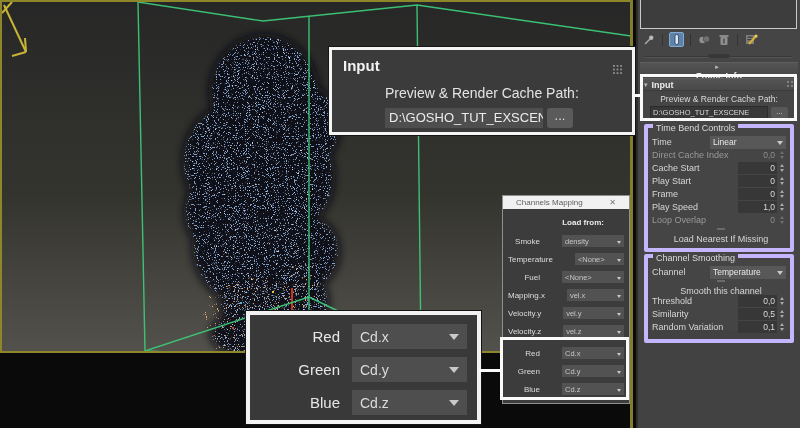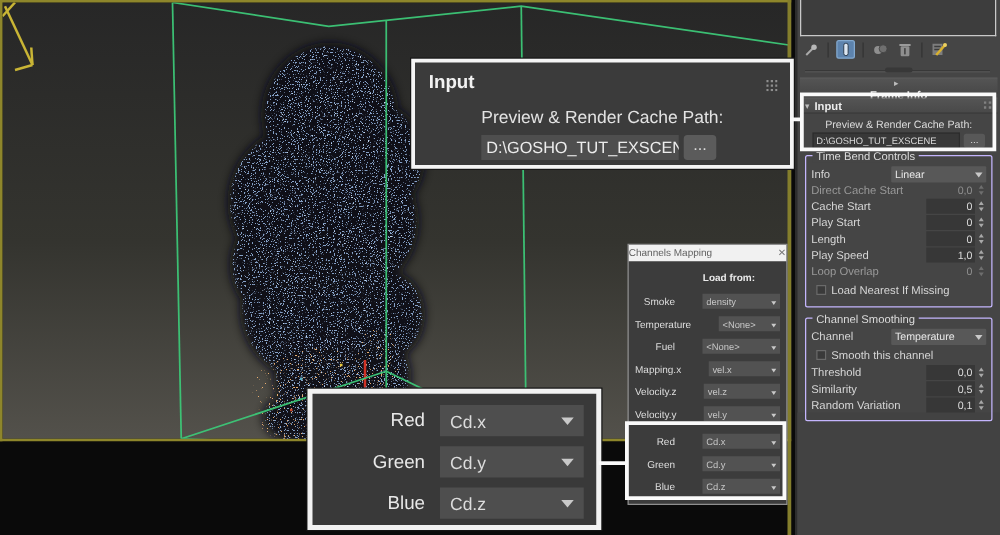--- a/index.html
+++ b/index.html
@@ -32,55 +32,55 @@
   .rollout-dots{margin-left:auto;opacity:.7;}
 
   #input-content{left:2px;top:91px;width:158px;}
   #path-label-sm{display:block;text-align:center;font-size:8.5px;color:#dadada;margin-top:3px;}
   #path-row-sm{display:flex;justify-content:center;align-items:center;gap:3px;margin-top:2px;}
   #path-field-sm{width:112px;height:11px;background:#383838;border:1px solid #2c2c2c;color:#d8d8d8;
     font-size:7.5px;line-height:11px;padding:0 2px;white-space:nowrap;overflow:hidden;}
   #path-btn-sm{width:17px;height:11px;background:#585858;border-radius:2px;color:#ddd;font-size:8px;
     line-height:9px;text-align:center;}
 
-  .groupbox{position:absolute;left:6px;width:150px;border:1px solid #c4b5fd;border-radius:2px;
+  .groupbox{position:absolute;left:6px;width:150px;border:4px solid #c4b5fd;border-radius:2px;
     box-sizing:border-box;padding:8px 4px 5px 4px;}
   .grouptitle{position:absolute;top:-5px;left:5px;background:#454545;padding:0 3px;color:#dcdcdc;}
   .prow{display:flex;align-items:center;height:12px;margin-bottom:1px;}
   .prow .plab{flex:1;white-space:nowrap;}
   .plab.dim{color:#999;}
   .dd{display:flex;align-items:center;background:#585858;border-radius:1px;height:13px;box-sizing:border-box;
       padding:0 3px;color:#e8e8e8;}
   .dd .ddval{flex:1;white-space:nowrap;overflow:hidden;font-size:8.5px;}
   .caret{width:0;height:0;border:3px solid transparent;border-top:4px solid #c9c9c9;margin-top:4px;margin-left:2px;}
   .dd-sm{width:76px;}
   .spin{display:flex;width:48px;height:12px;}
   .spin .spinval{flex:1;background:#373737;color:#dcdcdc;text-align:right;line-height:12px;padding:0 2px;font-size:8.5px;}
   .spin.dis .spinval{background:transparent;color:#8f8f8f;}
   .spinbtns{width:9px;display:flex;flex-direction:column;align-items:center;justify-content:center;gap:2px;}
   .sup{width:0;height:0;border:2.5px solid transparent;border-bottom:3.5px solid #a8a8a8;}
   .sdn{width:0;height:0;border:2.5px solid transparent;border-top:3.5px solid #a8a8a8;}
   .spin.dis .sup{border-bottom-color:#6e6e6e}.spin.dis .sdn{border-top-color:#6e6e6e}
-  .cbrow{display:flex;align-items:center;gap:4px;height:13px;margin:2px 0 2px 4px;}
+  .cbrow{display:flex;align-items:center;gap:4px;height:13px;margin:2px 0 2px 4px;flex-direction:column;}
   .cb{width:8px;height:8px;background:#3a3a3a;border:1px solid #6a6a6a;box-sizing:border-box;}
 
   
   #callout-input{left:329px;top:47px;width:306px;height:88px;background:#3b3b3b;
     border:3px solid #f5f5f5;box-sizing:border-box;z-index:5;box-shadow:0 0 0 1px #161616;}
   #callout-input .title{position:absolute;left:11px;top:7px;font-size:15px;font-weight:bold;color:#f2f2f2;}
   #ci-label{position:absolute;left:53px;top:35px;font-size:14px;color:#e3e3e3;}
   #ci-field{position:absolute;left:53px;top:58px;width:158px;height:20px;background:#4e4e4e;color:#ececec;
     font-size:13px;line-height:20px;padding:0 4px;box-sizing:border-box;white-space:nowrap;overflow:hidden;}
   #ci-btn{position:absolute;left:215px;top:58px;width:26px;height:20px;background:#5b5b5b;border-radius:3px;
     color:#ddd;font-size:13px;line-height:16px;text-align:center;}
 
   
   #chdlg{left:503px;top:196px;width:126px;height:207px;background:#3c3c3c;z-index:3;
     box-shadow:0 0 0 1px #8f8f8f;box-sizing:border-box;}
-  #chdlg-title{height:13px;background:#f1f1f1;display:flex;align-items:center;padding:0 0;color:#5f5f5f;font-size:8px;}
+  #chdlg-title{height:13px;background:#f1f1f1;display:flex;align-items:center;padding:0 13px;color:#5f5f5f;font-size:8px;}
   #chdlg-close{margin-left:auto;color:#777;font-size:8px;}
   #chdlg-body{padding:9px 5px 0 5px;}
   #loadfrom{display:block;text-align:right;padding-right:20px;font-size:8px;font-weight:bold;color:#eaeaea;height:11px;}
   .crow{display:flex;align-items:center;height:12px;margin-top:6px;}
   .crow .clab{flex:1;text-align:right;font-size:8px;color:#dedede;padding-right:22px;white-space:nowrap;}
   .cdd{width:62px;display:flex;align-items:center;background:#525252;height:12px;padding:0 3px;box-sizing:border-box;}
   .cdd .ddval{flex:1;font-size:7.5px;color:#c6c6c6;white-space:nowrap;overflow:hidden;}
   .cdd .caret{border-width:2.5px;border-top-width:3.5px;}
   .crow.gap{margin-top:10px;}
 
@@ -279,28 +279,28 @@
       <span id="path-label-sm">Preview &amp; Render Cache Path:</span>
       <div id="path-row-sm">
         <div id="path-field-sm">D:\GOSHO_TUT_EXSCENE</div>
         <div id="path-btn-sm">...</div>
       </div>
     </div>
 
     <div class="groupbox" style="top:124px;">
       <span class="grouptitle">Time Bend Controls</span>
       <div class="prow">
-        <span class="plab">Info</span>
+        <span class="plab">Time</span>
         <div class="dd dd-sm">
           <span class="ddval">Linear</span>
             <i class="caret"></i>
         </div>
       </div>
       <div class="prow">
-        <span class="plab dim">Direct Cache Start</span>
+        <span class="plab dim">Direct Cache Index</span>
         <div class="spin dis">
           <span class="spinval">0,0</span>
           <span class="spinbtns">
               <i class="sup"></i>
               <i class="sdn"></i>
             </span>
         </div>
       </div>
       <div class="prow">
         <span class="plab">Cache Start</span>
@@ -316,21 +316,21 @@
         <span class="plab">Play Start</span>
         <div class="spin">
           <span class="spinval">0</span>
           <span class="spinbtns">
               <i class="sup"></i>
               <i class="sdn"></i>
             </span>
         </div>
       </div>
       <div class="prow">
-        <span class="plab">Length</span>
+        <span class="plab">Frame</span>
         <div class="spin">
           <span class="spinval">0</span>
           <span class="spinbtns">
               <i class="sup"></i>
               <i class="sdn"></i>
             </span>
         </div>
       </div>
       <div class="prow">
         <span class="plab">Play Speed</span>
@@ -433,30 +433,30 @@
           </div>
       </div>
       <div class="crow">
         <span class="clab">Mapping.x</span>
         <div class="cdd">
             <span class="ddval">vel.x</span>
             <i class="caret"></i>
           </div>
       </div>
       <div class="crow">
+        <span class="clab">Velocity.y</span>
+        <div class="cdd">
+            <span class="ddval">vel.y</span>
+            <i class="caret"></i>
+          </div>
+      </div>
+      <div class="crow">
         <span class="clab">Velocity.z</span>
         <div class="cdd">
             <span class="ddval">vel.z</span>
-            <i class="caret"></i>
-          </div>
-      </div>
-      <div class="crow">
-        <span class="clab">Velocity.y</span>
-        <div class="cdd">
-            <span class="ddval">vel.y</span>
             <i class="caret"></i>
           </div>
       </div>
       <div class="crow gap">
         <span class="clab">Red</span>
         <div class="cdd">
             <span class="ddval">Cd.x</span>
             <i class="caret"></i>
           </div>
       </div>

